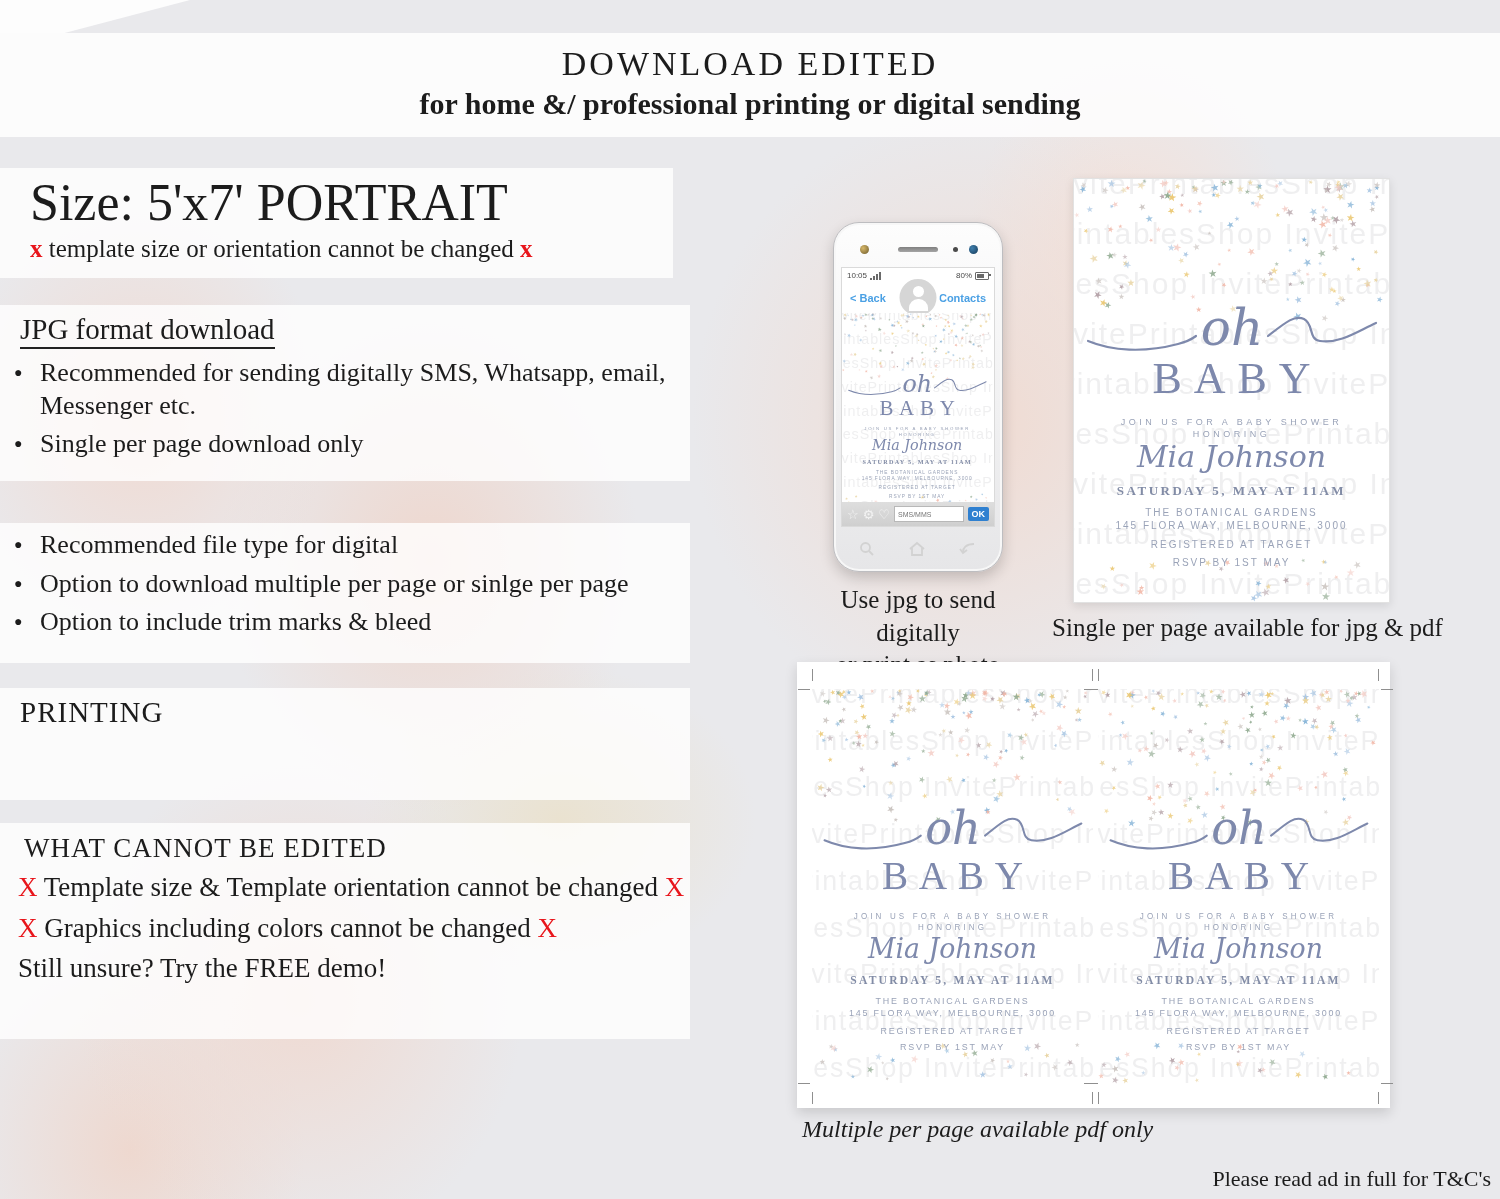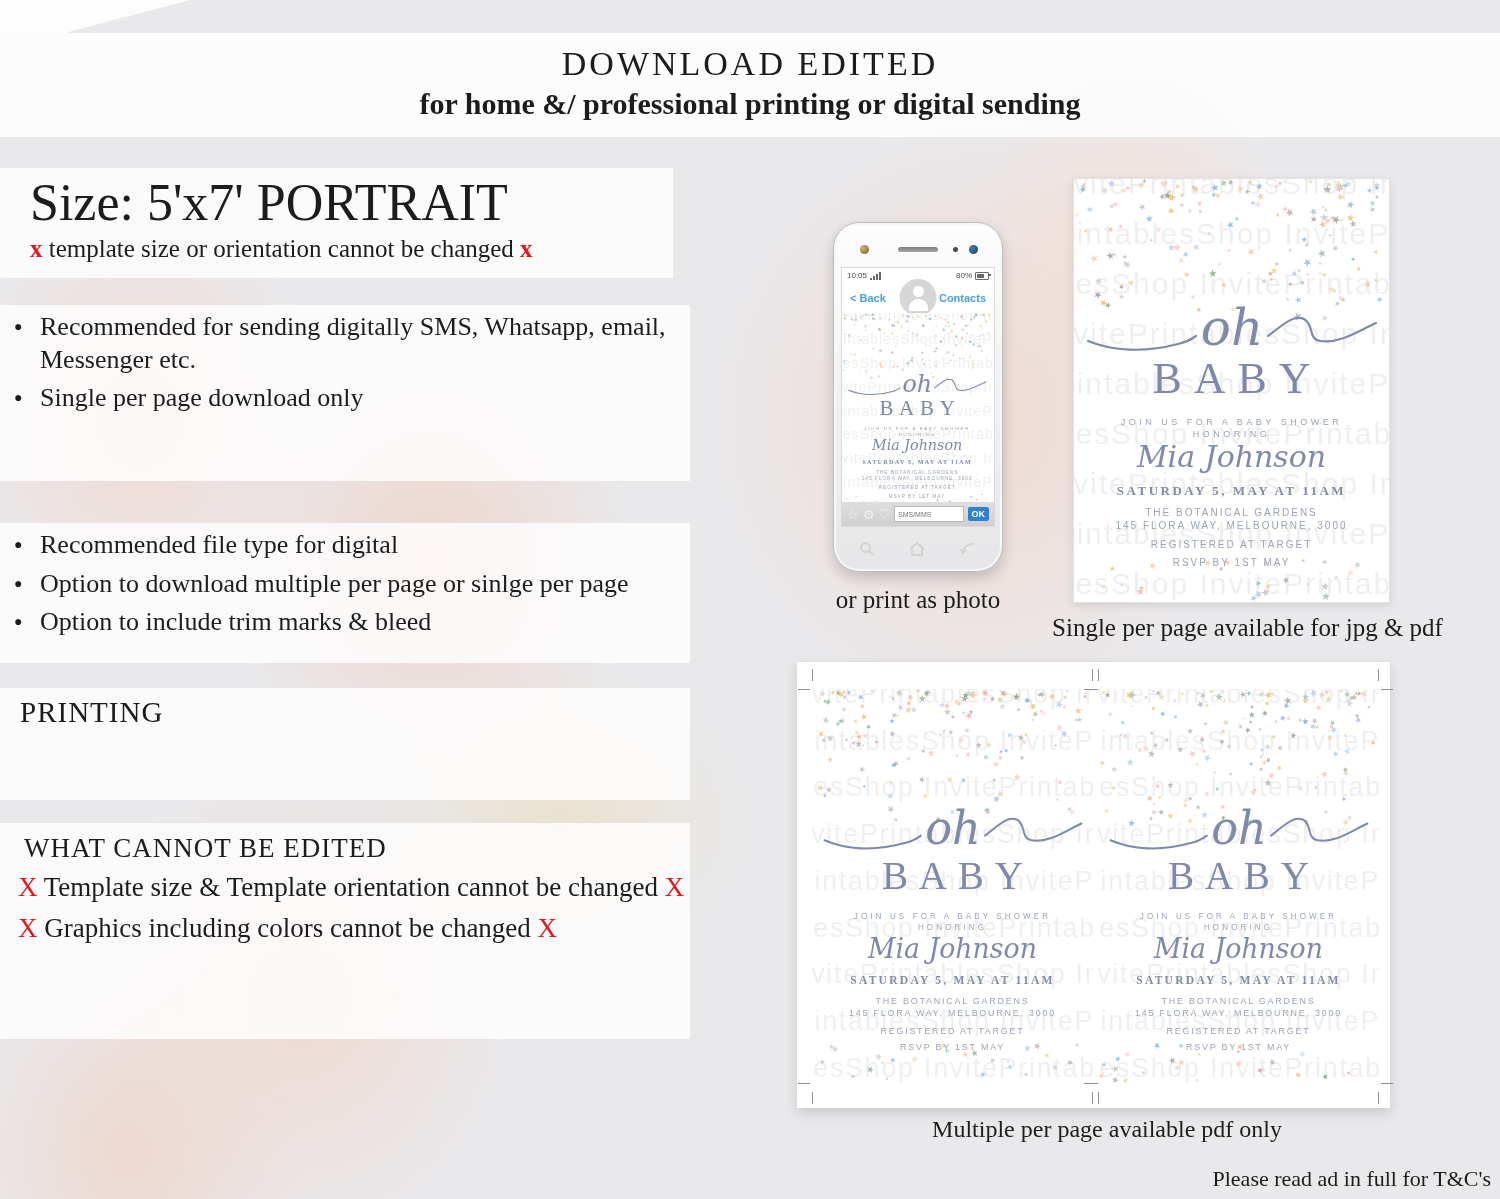--- a/index.html
+++ b/index.html
@@ -136,21 +136,21 @@
   .th{position:absolute;height:1px;width:12px;background:#8f8f8f;}
   .tv.tl{left:0;top:-20px;} .tv.tr{right:0;top:-20px;}
   .tv.bl{left:0;bottom:-20px;} .tv.br{right:0;bottom:-20px;}
   .th.lt{left:-14px;top:0;} .th.rt{right:-14px;top:0;}
   .th.lb{left:-14px;bottom:0;} .th.rb{right:-14px;bottom:0;}
 
   
   .caption{position:absolute;font-size:25px;line-height:1.3;}
   .cap-phone{left:798px;top:584px;width:240px;text-align:center;}
   .cap-single{left:1050px;top:612px;width:395px;text-align:center;}
-  .cap-multi{left:802px;top:1114px;width:480px;text-align:right;font-size:24px;}
+  .cap-multi{left:802px;top:1114px;width:480px;text-align:left;font-size:24px;font-style:italic;}
   .terms{position:absolute;right:9px;top:1166px;font-size:22px;text-align:right;}
 </style>
 </head>
 <body>
 
 <div class="flowers"></div>
 <div class="corner-wedge"></div>
 
 <div class="header-band">
   <div class="header-title">DOWNLOAD EDITED</div>
@@ -160,20 +160,21 @@
 <div class="band band-size">
   <div class="size-title">Size: 5'x7' PORTRAIT</div>
   <div class="size-note">
     <span class="xred">x</span>
     <span>template size or orientation cannot be changed</span>
     <span class="xred">x</span>
   </div>
 </div>
 
 <div class="band band-jpg">
+  <span class="sec-head">JPG format download</span>
   <ul class="bullets">
     <li>Recommended for sending digitally SMS, Whatsapp, email, Messenger etc.</li>
     <li>Single per page download only</li>
   </ul>
 </div>
 
 <div class="band band-pdf">
   <ul class="bullets">
     <li>Recommended file type for digital</li>
     <li>Option to download multiple per page or sinlge per page</li>
@@ -190,20 +191,21 @@
   <div class="edit-line">
     <span class="xred-big">X</span>
     <span>Template size &amp; Template orientation cannot be changed</span>
     <span class="xred-big">X</span>
   </div>
   <div class="edit-line">
     <span class="xred-big">X</span>
     <span>Graphics including colors cannot be changed</span>
     <span class="xred-big">X</span>
   </div>
+  <div class="edit-note">Still unsure? Try the FREE demo!</div>
 </div>
 
 <div class="phone">
   <div class="cam"></div>
   <div class="speaker"></div>
   <div class="sens-dot"></div>
   <div class="cam2"></div>
   <div class="screen">
     <div class="statusbar">
       <div class="sb-left">
@@ -444,20 +446,21 @@
         <path d="M5 8 V15 H15 V8"></path>
     </svg>
     <svg width="20" height="16" viewBox="0 0 20 16">
       <path d="M16 3 C8 3 5 7 5 11"></path>
         <path d="M2 8 L5 12 L9 9"></path>
     </svg>
   </div>
 </div>
 
 <div class="caption cap-phone">
+  <div>Use jpg to send digitally</div>
   <div>or print as photo</div>
 </div>
 
 <div class="single-card">
   <div>
   <div class="invite-card">
     <div class="watermark">
           <div class="wm-row" style="left: -30px; top: -12px;">InvitePrintablesShop  InvitePrintablesShop  InvitePrintablesShop  </div>
           <div class="wm-row" style="left: -115px; top: 38px;">InvitePrintablesShop  InvitePrintablesShop  InvitePrintablesShop  </div>
           <div class="wm-row" style="left: -200px; top: 88px;">InvitePrintablesShop  InvitePrintablesShop  InvitePrintablesShop  </div>

